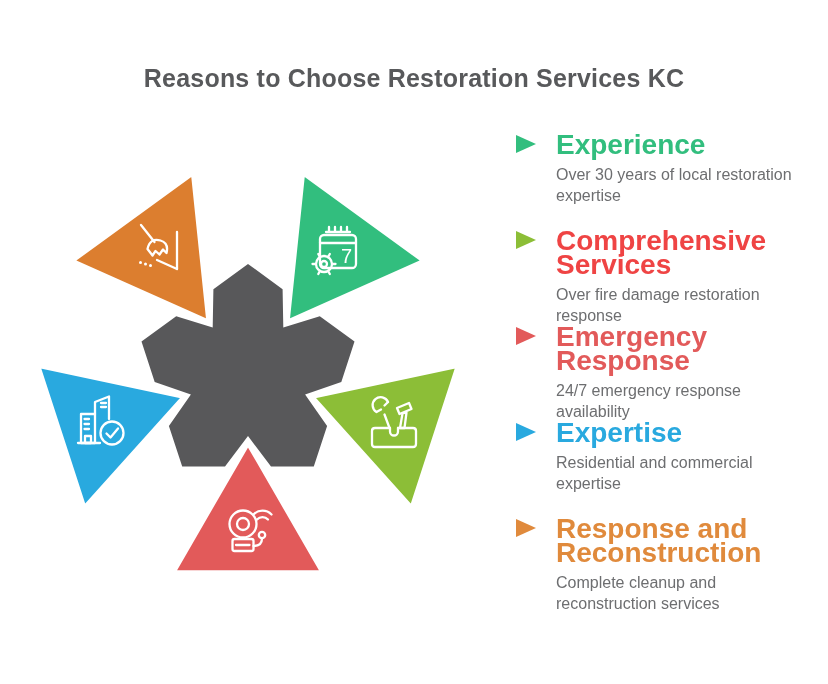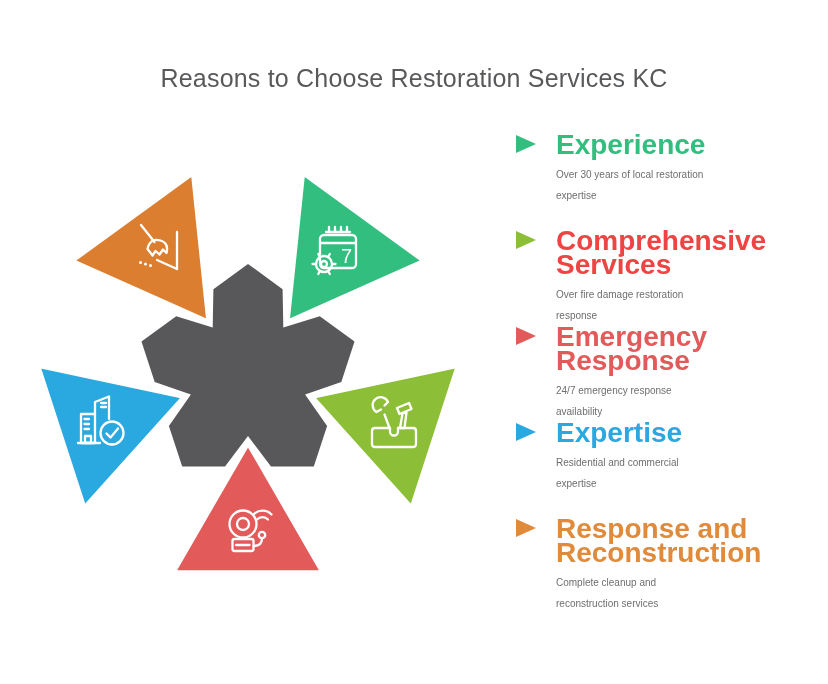--- a/index.html
+++ b/index.html
@@ -1,32 +1,32 @@
 <!DOCTYPE html>
 <html><head>
 <meta charset="utf-8">
 <style>
   html,body{margin:0;padding:0;background:#fff;}
   .page{position:relative;width:828px;height:684px;background:#fff;overflow:hidden;
         font-family:"Liberation Sans",sans-serif;}
   .page-title{position:absolute;top:47px;left:0;right:0;text-align:center;
-        font-size:25px;font-weight:normal;color:#58595B;letter-spacing:.2px;}
+        font-size:25px;font-weight:bold;color:#58595B;letter-spacing:.2px;}
   .diagram-svg{position:absolute;left:0;top:0;width:828px;height:684px;}
   .icon-stroke{fill:none;stroke:#fff;stroke-width:2.3;stroke-linecap:round;stroke-linejoin:round;}
   .tri{stroke:#fff;stroke-width:3.5;stroke-linejoin:round;}
   .legend{position:absolute;left:515px;top:0;width:300px;}
   .legend-item{position:absolute;left:0;width:300px;}
   .legend-item.i0{top:133px}.legend-item.i1{top:229px}.legend-item.i2{top:325px}
   .legend-item.i3{top:421px}.legend-item.i4{top:517px}
   .arrow{position:absolute;left:0;top:1px;}
   .legend-text{margin-left:41px;}
   .legend-title{font-size:28px;font-weight:bold;line-height:24px;}
   .legend-title .tl{display:block;}
   .legend-title .tl:empty{display:none;}
-  .legend-desc{margin-top:7px;font-size:10px;line-height:21px;color:#6D6E70;}
+  .legend-desc{margin-top:7px;font-size:16px;line-height:21px;color:#6D6E70;}
   .legend-desc .dl{display:block;}
   .cal-num{font-family:"Liberation Sans",sans-serif;font-size:20px;fill:#fff;}
 </style>
 </head>
 <body>
 
 <div class="page">
 
   <h1 class="page-title">Reasons to Choose Restoration Services KC</h1>
 

